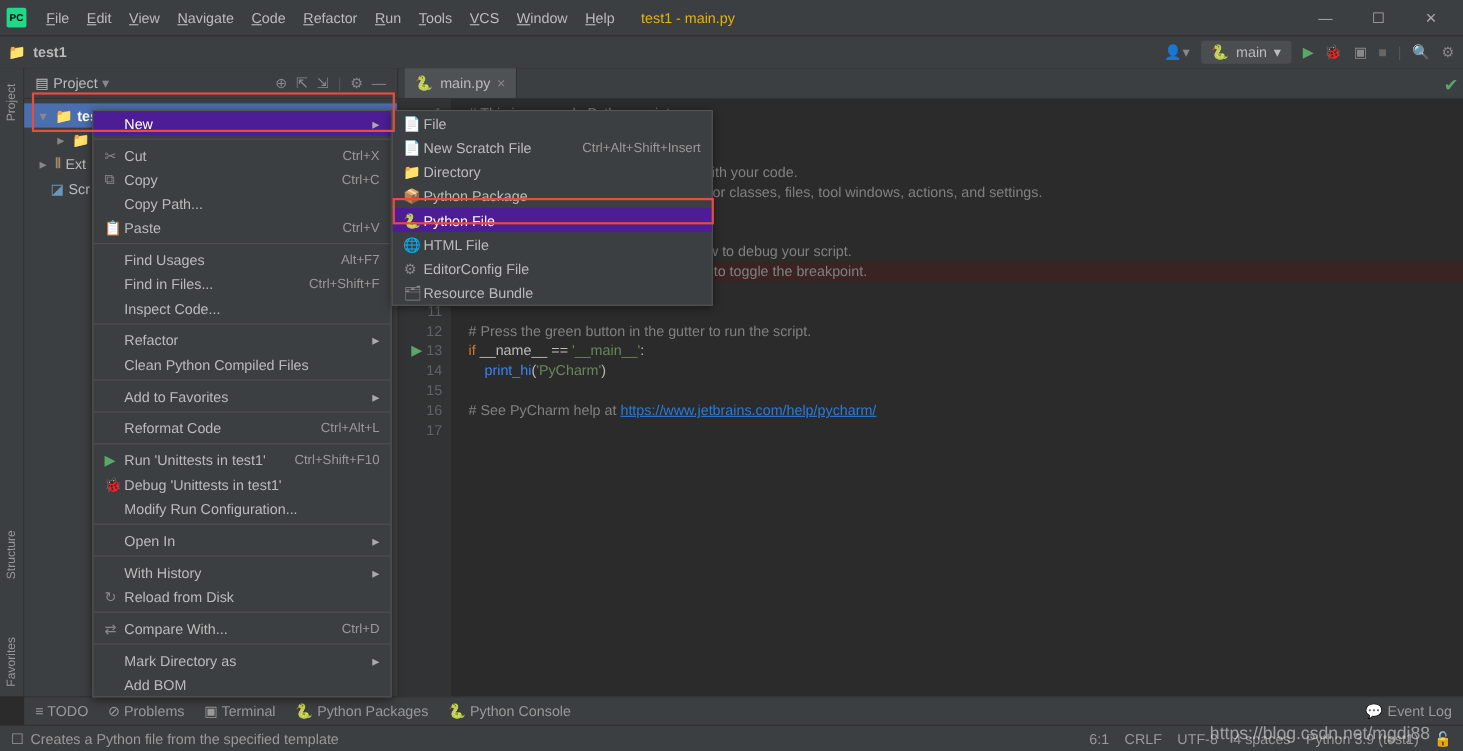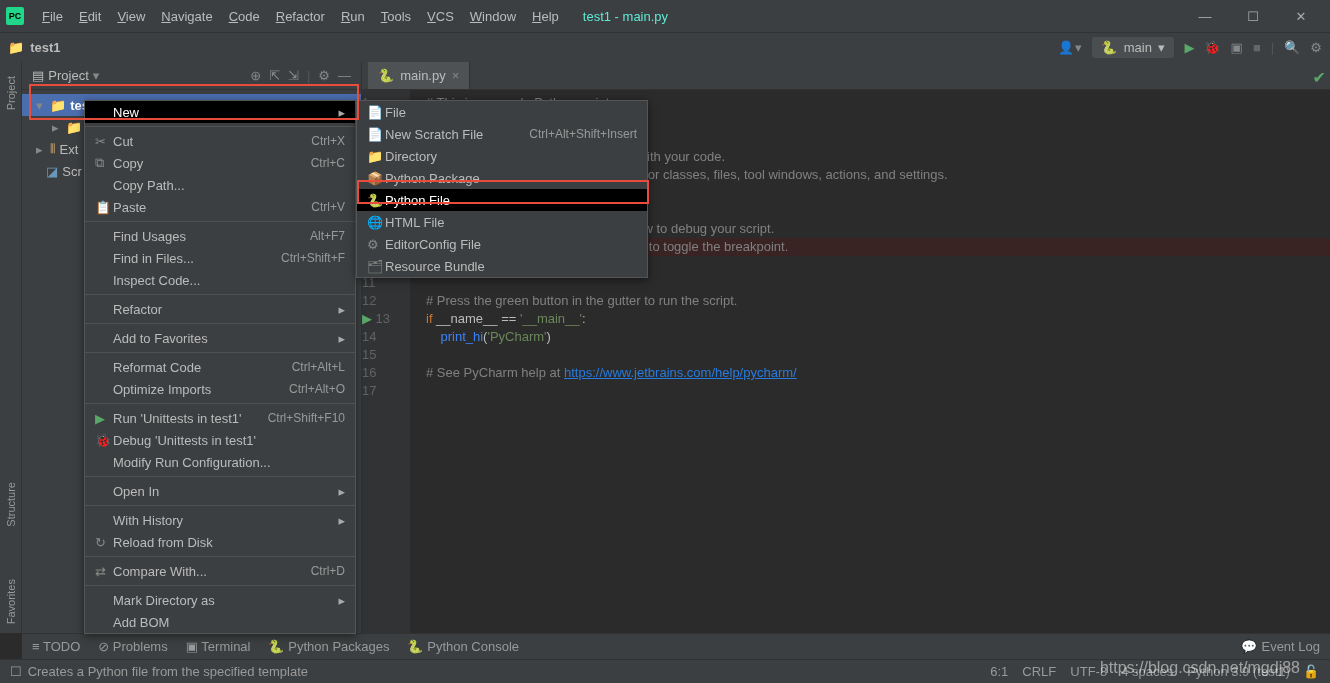--- a/index.html
+++ b/index.html
@@ -2,21 +2,21 @@
 <html><head>
 <meta charset="utf-8">
 <style>
 * { margin: 0; padding: 0; box-sizing: border-box; font-family: "Segoe UI", Arial, sans-serif; font-size: 13px; }
 body { background: #2b2b2b; color: #bbbbbb; width: 1330px; height: 683px; overflow: hidden; position: relative; }
 .titlebar { height: 32px; background: #3c3f41; display: flex; align-items: center; padding: 0 6px; }
 .titlebar .pc-icon { width: 18px; height: 18px; background: #21d789; border-radius: 2px; margin-right: 12px; display: flex; align-items: center; justify-content: center; color: #000; font-size: 9px; font-weight: bold; }
 .menubar { display: flex; gap: 4px; }
 .menubar span { padding: 4px 6px; cursor: pointer; }
 .menubar span u { text-decoration: underline; }
-.title-text { margin-left: 18px; color: #5eead4; }
+.title-text { margin-left: 18px; color: #eab308; }
 .win-controls { margin-left: auto; display: flex; gap: 2px; }
 .win-btn { width: 46px; height: 32px; display: flex; align-items: center; justify-content: center; color: #aaa; }
 .breadcrumb-bar { height: 30px; background: #3c3f41; border-top: 1px solid #323232; display: flex; align-items: center; padding: 0 8px; }
 .breadcrumb-bar .folder-icon { color: #9aa7b0; margin-right: 6px; }
 .breadcrumb-bar .right-tools { margin-left: auto; display: flex; align-items: center; gap: 10px; }
 .run-config { background: #4b4e50; border-radius: 3px; padding: 3px 10px; display: flex; align-items: center; gap: 6px; }
 .py-dot { color: #3776ab; }
 .play-icon { color: #59a869; }
 .bug-icon { color: #59a869; }
 .main-body { display: flex; height: calc(100% - 112px); }
@@ -30,34 +30,34 @@
 .tree-row { display: flex; align-items: center; height: 22px; padding-left: 14px; gap: 4px; }
 .tree-row.sel { background: #4b6eaf; color: #fff; }
 .tree-row .chev { width: 10px; color: #888; }
 .tree-row .fold { color: #9aa7b0; }
 .tree-row .dim { color: #787878; }
 .editor-area { flex: 1; display: flex; flex-direction: column; background: #2b2b2b; position: relative; }
 .tab-bar { height: 28px; background: #3c3f41; display: flex; align-items: center; border-bottom: 1px solid #323232; padding-left: 6px; }
 .tab { display: flex; align-items: center; gap: 6px; padding: 0 10px; height: 100%; background: #4e5254; border-right: 1px solid #323232; }
 .tab .close-x { color: #888; }
 .editor-body { flex: 1; display: flex; font-family: "Consolas", monospace; font-size: 14px; line-height: 18px; overflow: hidden; }
-.gutter { width: 48px; background: #313335; padding: 4px 8px 0 0; color: #606366; }
+.gutter { width: 48px; background: #313335; text-align: right; padding: 4px 8px 0 0; color: #606366; }
 .gutter .bp { color: #db5c5c; }
 .gutter .runmark { color: #59a869; }
 .code { flex: 1; padding: 4px 0 0 16px; white-space: pre; }
 .c-comment { color: #808080; }
 .c-kw { color: #cc7832; }
 .c-str { color: #6a8759; }
 .c-fn { color: #3b82f6; }
 .c-bi { color: #8888c6; }
 .hl-line { background: #3a2323; display: inline-block; width: 100%; }
 .link { color: #287bde; text-decoration: underline; }
 .context-menu { position: absolute; background: #3c3f41; border: 1px solid #555; box-shadow: 0 2px 8px rgba(0,0,0,0.5); z-index: 100; }
 .ctx-row { display: flex; align-items: center; height: 22px; padding: 0 10px; cursor: pointer; }
-.ctx-row.sel { background: #000000; color: #fff; }
+.ctx-row.sel { background: #4c1d95; color: #fff; }
 .ctx-row .cicon { width: 18px; color: #888; }
 .ctx-row .clabel { flex: 1; }
 .ctx-row .cshort { color: #999; margin-left: 24px; font-size: 12px; }
 .ctx-row .carrow { color: #aaa; margin-left: 6px; }
 .ctx-sep { height: 1px; background: #515151; margin: 3px 0; }
 .menu1 { left: 84px; top: 100px; width: 272px; }
 .menu2 { left: 356px; top: 100px; width: 292px; }
 .hlred { position: absolute; border: 2px solid #e74c3c; pointer-events: none; z-index: 200; }
 .hlred.r1 { left: 29px; top: 84px; width: 330px; height: 36px; }
 .hlred.r2 { left: 357px; top: 180px; width: 292px; height: 24px; }
@@ -252,37 +252,37 @@
       <span class="clabel">Inspect Code...</span>
       <span class="cshort"></span>
     </div>
     <div class="ctx-sep"></div>
     <div class="ctx-row">
       <span class="cicon" style=""></span>
       <span class="clabel">Refactor</span>
       <span class="cshort"></span>
       <span class="carrow">▸</span>
     </div>
+    <div class="ctx-row">
+      <span class="cicon" style=""></span>
+      <span class="clabel">Clean Python Compiled Files</span>
+      <span class="cshort"></span>
+    </div>
     <div class="ctx-sep"></div>
     <div class="ctx-row">
       <span class="cicon" style=""></span>
       <span class="clabel">Add to Favorites</span>
       <span class="cshort"></span>
       <span class="carrow">▸</span>
     </div>
     <div class="ctx-sep"></div>
     <div class="ctx-row">
       <span class="cicon" style=""></span>
       <span class="clabel">Reformat Code</span>
       <span class="cshort">Ctrl+Alt+L</span>
-    </div>
-    <div class="ctx-row">
-      <span class="cicon" style=""></span>
-      <span class="clabel">Optimize Imports</span>
-      <span class="cshort">Ctrl+Alt+O</span>
     </div>
     <div class="ctx-sep"></div>
     <div class="ctx-row">
       <span class="cicon" style="color:#59a869">▶</span>
       <span class="clabel">Run 'Unittests in test1'</span>
       <span class="cshort">Ctrl+Shift+F10</span>
     </div>
     <div class="ctx-row">
       <span class="cicon" style="color:#59a869">🐞</span>
       <span class="clabel">Debug 'Unittests in test1'</span>

